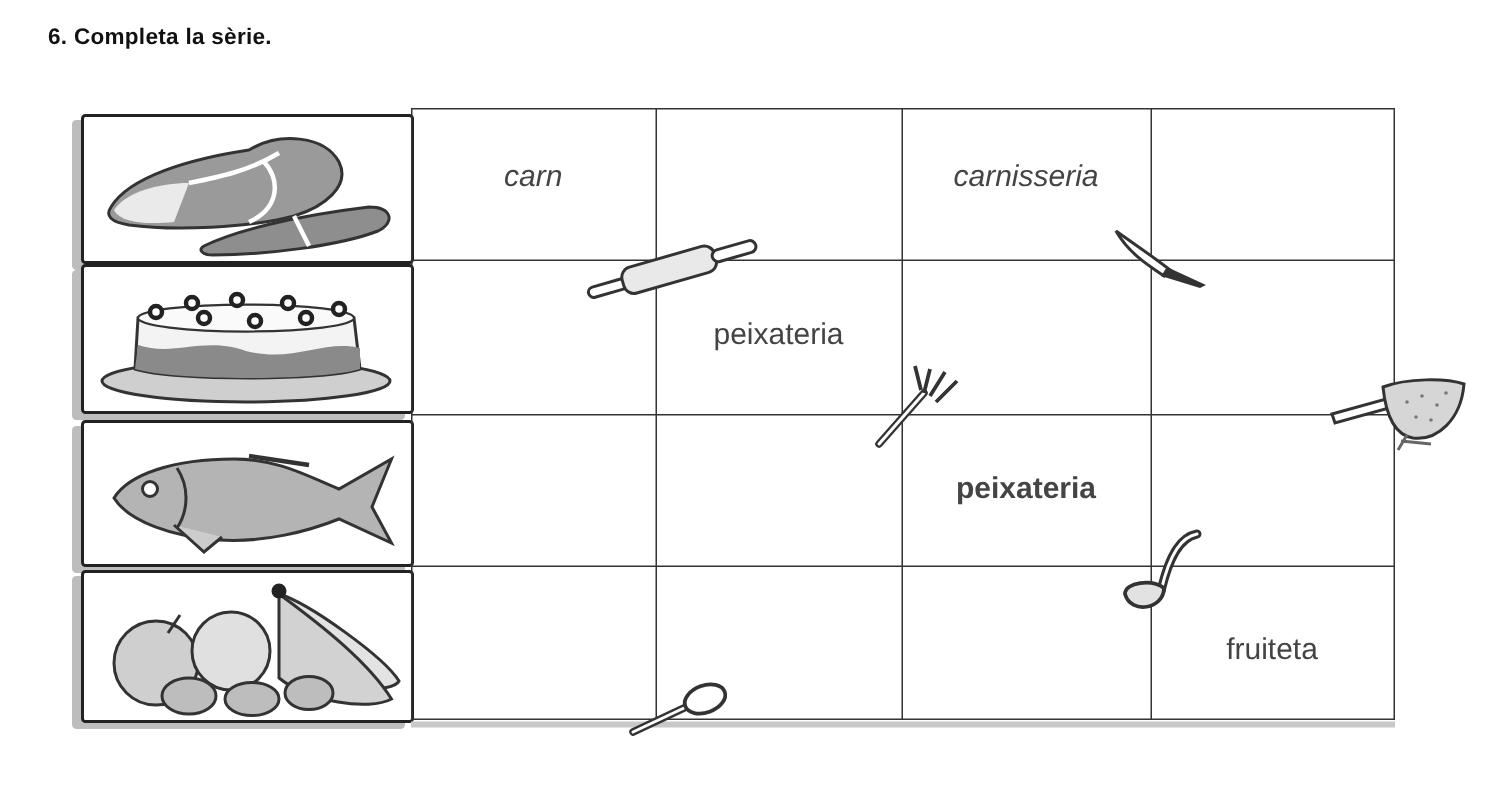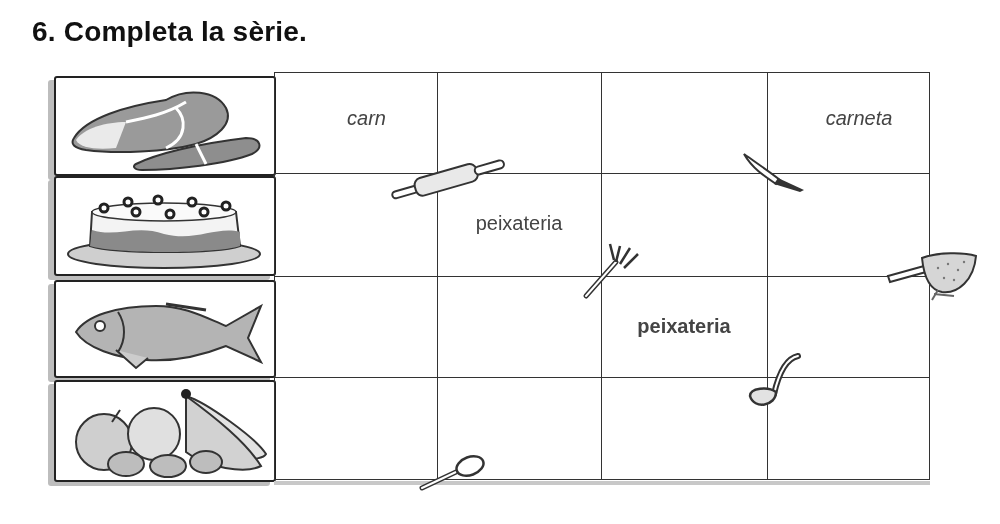--- a/index.html
+++ b/index.html
@@ -1,22 +1,22 @@
 <!DOCTYPE html>
 <html><head>
 <meta charset="utf-8">
 <style>
   html, body { margin:0; padding:0; background:#ffffff; }
   body { width:1000px; height:524px; position:relative; overflow:hidden; font-family:"Liberation Sans", sans-serif; }
-  .title { position:absolute; left:32px; top:16px; font-size:28px; font-weight:bold; color:#111; letter-spacing:0.2px; }
+  .title { position:absolute; left:32px; top:16px; font-size:15px; font-weight:bold; color:#111; letter-spacing:0.2px; }
   .grid { position:absolute; left:274px; top:72px; width:656px; height:408px; }
   .hline { position:absolute; left:0; height:0; border-top:1.6px solid #333; width:656px; }
   .vline { position:absolute; top:0; width:0; border-left:1.6px solid #333; height:408px; }
   .cell { position:absolute; display:flex; align-items:center; justify-content:center; font-size:20px; color:#444; }
-  .cell.italic { font-style:italic;padding-left:11px; }
+  .cell.italic { font-style:italic; }
   .imgcell { position:absolute; left:54px; width:218px; background:#fff; border:2px solid #222; border-radius:3px; box-shadow:-6px 4px 0 #bdbdbd; overflow:hidden; }
   .imgcell svg { width:100%; height:100%; display:block; }
   .utensil { position:absolute; }
   .bottom-shadow { position:absolute; left:274px; top:481px; width:656px; height:4px; background:#c8c8c8; }
 </style>
 </head>
 <body>
 
 <div class="title">6. Completa la sèrie.</div>
 
@@ -78,35 +78,36 @@
   <div class="hline" style="top:204px;"></div>
   <div class="hline" style="top:305px;"></div>
   <div class="hline" style="top:407px;"></div>
   <div class="vline" style="left:0;"></div>
   <div class="vline" style="left:163px;"></div>
   <div class="vline" style="left:327px;"></div>
   <div class="vline" style="left:493px;"></div>
   <div class="vline" style="left:655px;"></div>
 
   <div class="cell italic" style="left:0;top:0;width:163px;height:92px;">carn</div>
-  <div class="cell italic" style="left:493px;top:0;width:162px;height:92px;">carneta</div>
+  <div class="cell italic" style="left:327px;top:0;width:166px;height:92px;">carnisseria</div>
 
   <div class="cell" style="left:0;top:101px;width:163px;height:100px;"></div>
   <div class="cell" style="left:163px;top:101px;width:164px;height:100px;">peixateria</div>
   <div class="cell" style="left:327px;top:101px;width:166px;height:100px;"></div>
   <div class="cell" style="left:493px;top:101px;width:162px;height:100px;"></div>
 
   <div class="cell" style="left:0;top:204px;width:163px;height:100px;"></div>
   <div class="cell" style="left:163px;top:204px;width:164px;height:100px;"></div>
   <div class="cell" style="left:327px;top:204px;width:166px;height:100px;font-weight:bold;">peixateria</div>
   <div class="cell" style="left:493px;top:204px;width:162px;height:100px;"></div>
 
   <div class="cell" style="left:0;top:305px;width:163px;height:102px;"></div>
   <div class="cell" style="left:163px;top:305px;width:164px;height:102px;"></div>
   <div class="cell" style="left:327px;top:305px;width:166px;height:102px;"></div>
+  <div class="cell" style="left:493px;top:305px;width:162px;height:112px;">fruiteta</div>
 </div>
 <div class="bottom-shadow"></div>
 
 <svg class="utensil" style="left:388px;top:158px;" width="122" height="42" viewBox="0 0 122 42">
   <g transform="rotate(-16 61 21)">
     <rect x="2" y="18" width="26" height="7" rx="3.5" fill="#fff" stroke="#333" stroke-width="2"></rect>
     <rect x="26" y="12" width="64" height="18" rx="7" fill="#e9e9e9" stroke="#333" stroke-width="2"></rect>
     <rect x="88" y="17" width="30" height="8" rx="4" fill="#fff" stroke="#333" stroke-width="2"></rect>
   </g>
 </svg>

